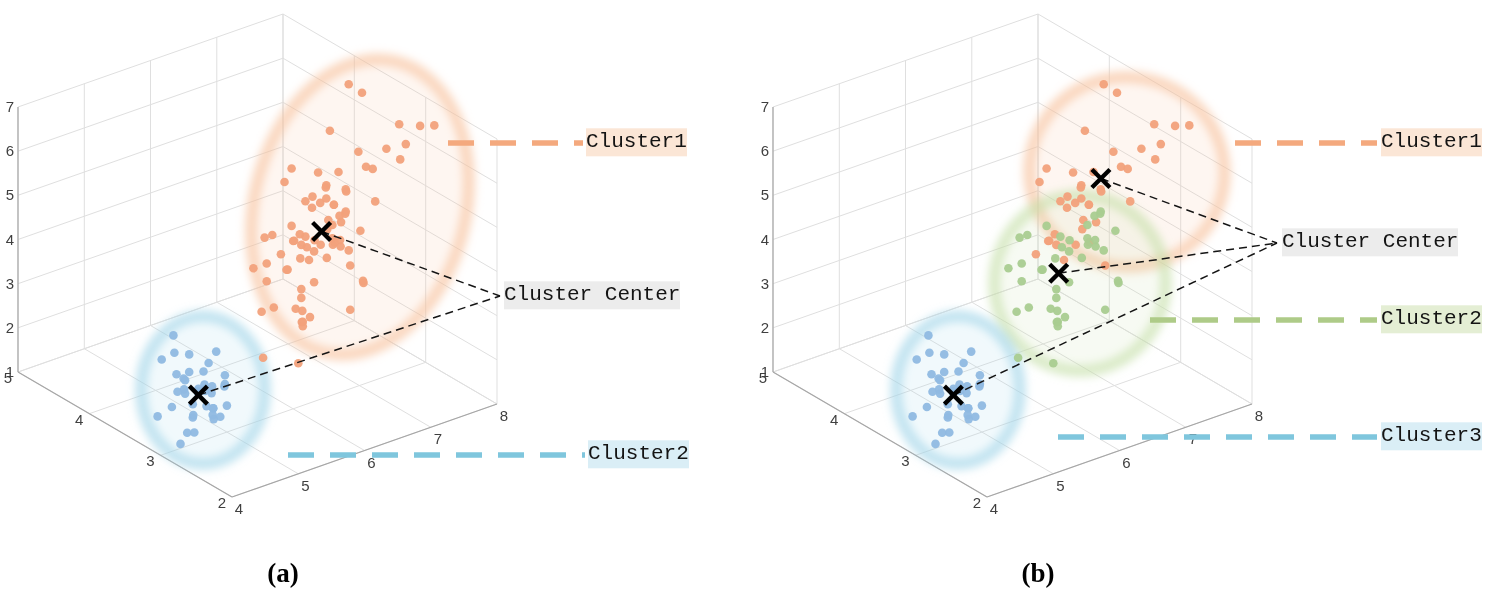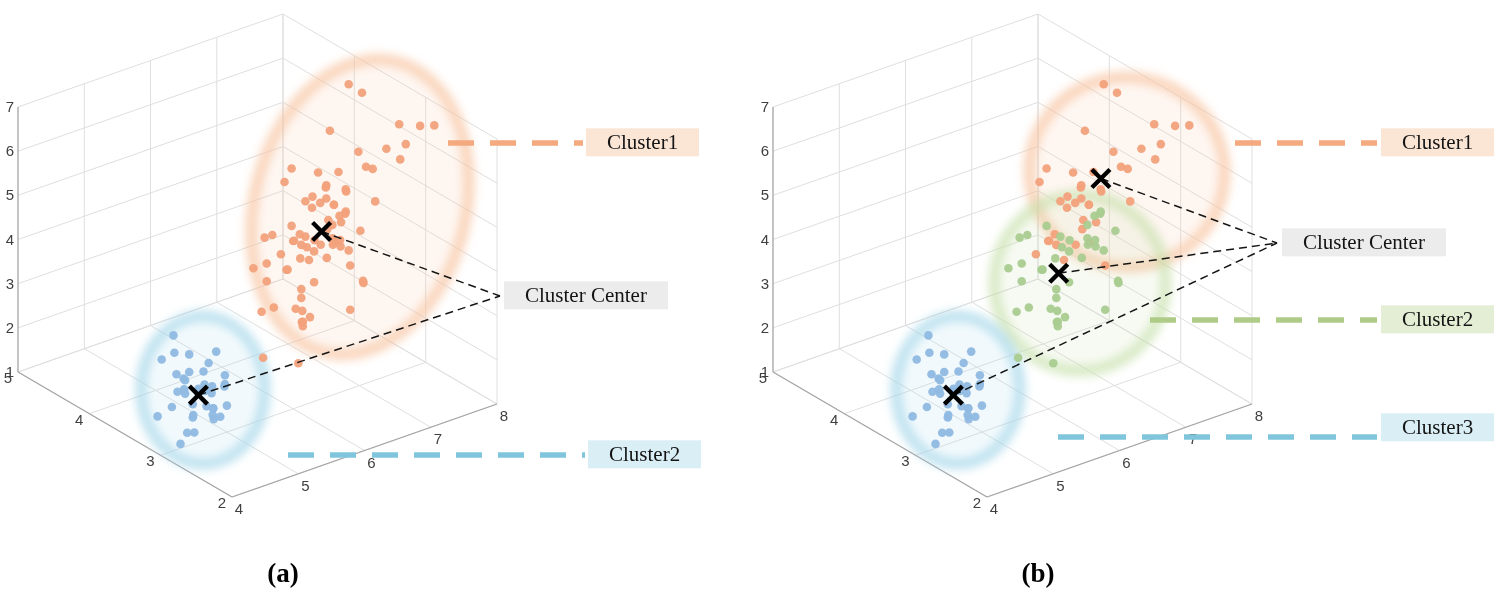--- a/index.html
+++ b/index.html
@@ -6,22 +6,22 @@
   body{
     width:1505px;height:593px;background:#ffffff;position:relative;overflow:hidden;
     font-family:"Liberation Sans", sans-serif;
   }
   .panel{position:absolute;top:0;width:750px;height:593px}
   #panel-a{left:0}
   #panel-b{left:755px}
   svg.plot{position:absolute;left:0;top:0}
   .ann-label{
     position:absolute;transform:translateY(-52%);
-    font-family:Liberation Serif, serif;font-size:21px;line-height:1.25;
-    padding:1px 21px;color:#141414;white-space:nowrap;
+    font-family:Liberation Mono, monospace;font-size:21px;line-height:1.25;
+    padding:1px 0;color:#141414;white-space:nowrap;
   }
   .caption{
     position:absolute;bottom:4px;left:283px;transform:translateX(-50%);
     font-family:"Liberation Serif", serif;font-weight:bold;font-size:27px;color:#000;
   }
 </style>
 </head>
 <body>
 
 <div class="figure">
@@ -435,17 +435,17 @@
           <line x1="294.7" y1="282.2" x2="312.7" y2="264.2" stroke="#000" stroke-width="4.4"></line>
         </g>
         <g>
           <line x1="189.4" y1="386.1" x2="207.4" y2="404.1" stroke="#000" stroke-width="4.4"></line>
           <line x1="189.4" y1="404.1" x2="207.4" y2="386.1" stroke="#000" stroke-width="4.4"></line>
         </g>
       </svg>
     <div class="ann-label" style="left: 626px; top: 143px; background: rgb(251, 230, 214);">Cluster1</div>
     <div class="ann-label" style="left: 527px; top: 243px; background: rgb(236, 236, 236);">Cluster Center</div>
     <div class="ann-label" style="left: 626px; top: 320px; background: rgb(228, 238, 212);">Cluster2</div>
-    <div class="ann-label" style="left: 626px; top: 428px; background: rgb(218, 238, 246);">Cluster3</div>
+    <div class="ann-label" style="left: 626px; top: 437px; background: rgb(218, 238, 246);">Cluster3</div>
     <div class="caption">(b)</div>
   </div>
 
 </div>
 
 </body></html>

